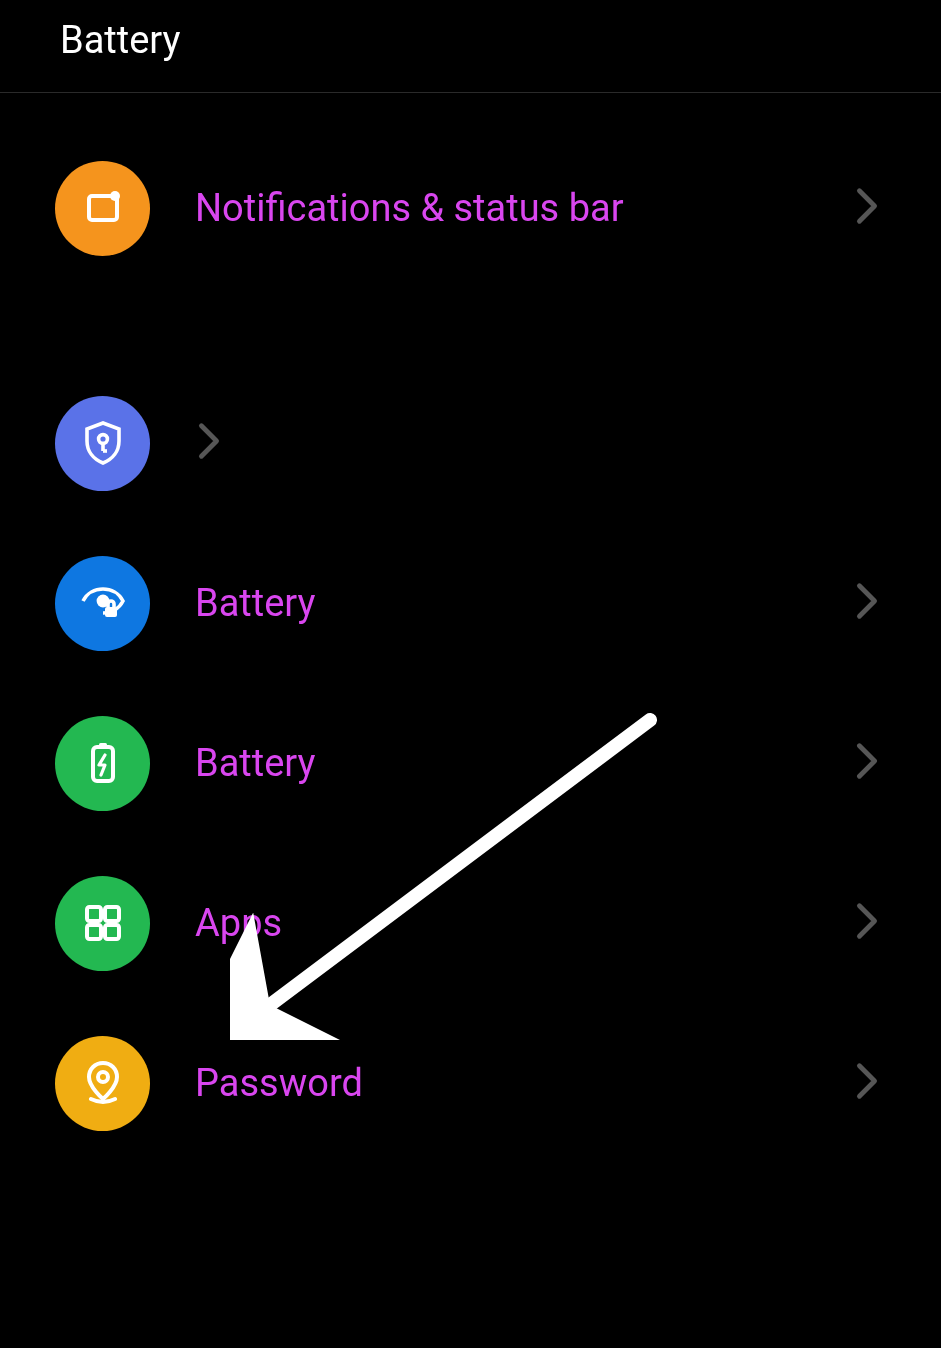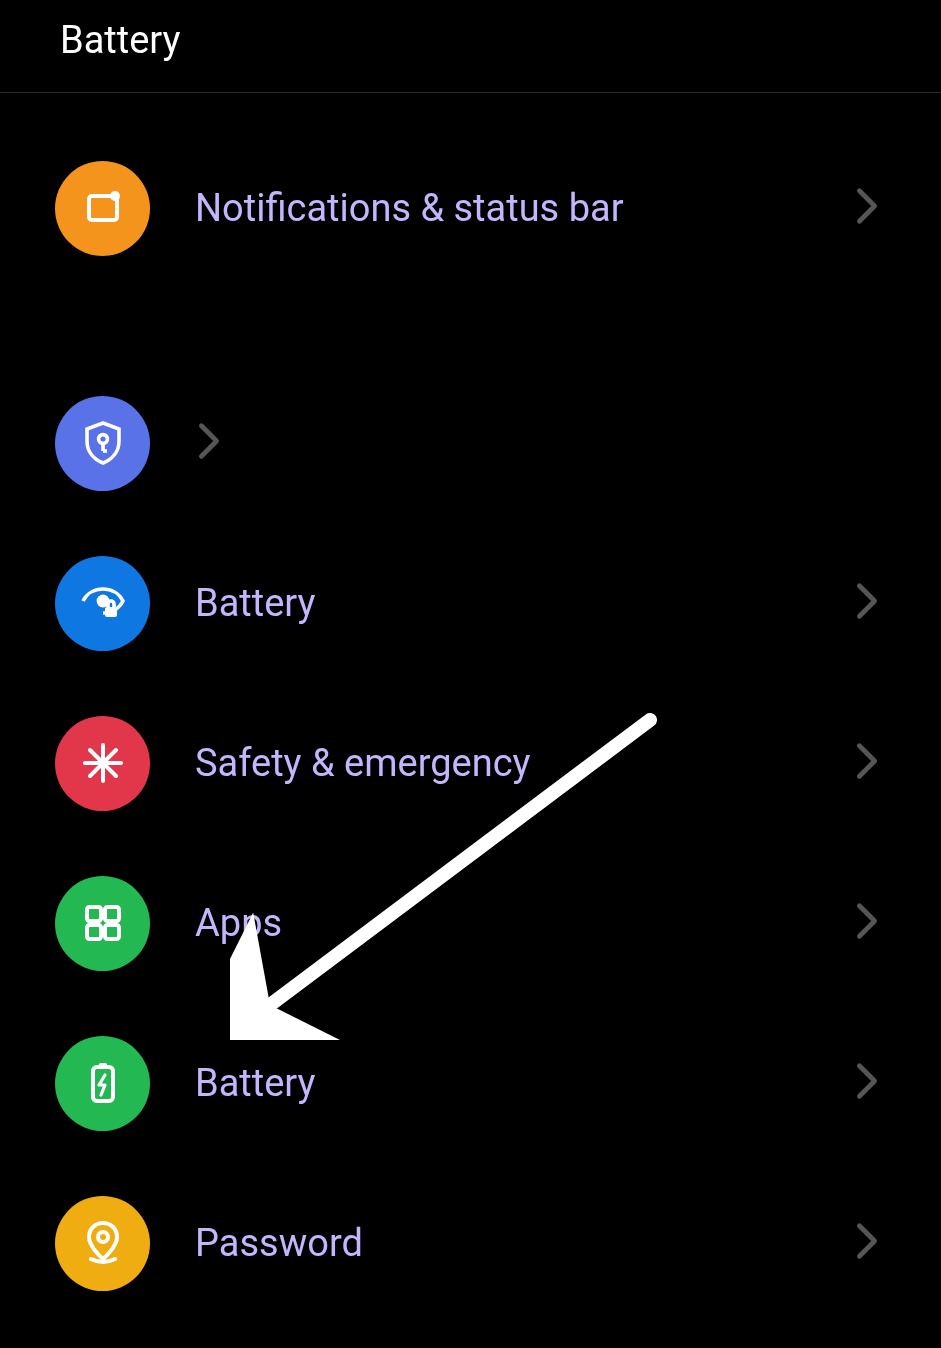--- a/index.html
+++ b/index.html
@@ -52,21 +52,21 @@
       margin-right: 45px;
       flex-shrink: 0;
     }
     .icon-circle svg {
       width: 48px;
       height: 48px;
     }
     .item-label {
       font-size: 38px;
       font-weight: 400;
-      color: #c4b5fd;
+      color: #d946ef;
       flex: 1;
     }
     .chevron {
       color: #565656;
       flex-shrink: 0;
     }
     .chevron svg {
       width: 28px;
       height: 38px;
     }
@@ -132,63 +132,47 @@
       </svg>
     </div>
     <span class="item-label">Battery</span>
     <span class="chevron">
       <svg viewBox="0 0 12 20" fill="none" stroke="currentColor" stroke-width="2.5" stroke-linecap="round" stroke-linejoin="round">
         <path d="M2 2 L10 10 L2 18"></path>
       </svg>
     </span>
   </div>
 
-  <div class="settings-item">
-    <div class="icon-circle" style="background:#e2374a">
-      <svg viewBox="0 0 24 24" fill="none" stroke="#fff" stroke-width="2" stroke-linecap="round">
-        <line x1="12" y1="3" x2="12" y2="21"></line>
-        <line x1="3" y1="12" x2="21" y2="12"></line>
-        <line x1="5.5" y1="5.5" x2="18.5" y2="18.5"></line>
-        <line x1="18.5" y1="5.5" x2="5.5" y2="18.5"></line>
-      </svg>
-    </div>
-    <span class="item-label">Safety &amp; emergency</span>
+
+  <div class="settings-item">
+    <div class="icon-circle" style="background:#23b851">
+      <svg viewBox="0 0 24 24" fill="none" stroke="#fff" stroke-width="2">
+        <rect x="7" y="4" width="10" height="17" rx="2"></rect>
+        <rect x="10" y="2" width="4" height="2" rx="0.8" fill="#fff" stroke="none"></rect>
+        <path d="M13 8 L10 13 L13 13 L11 18" stroke="#fff" stroke-width="1.6" fill="none" stroke-linejoin="round" stroke-linecap="round"></path>
+      </svg>
+    </div>
+    <span class="item-label">Battery</span>
     <span class="chevron">
       <svg viewBox="0 0 12 20" fill="none" stroke="currentColor" stroke-width="2.5" stroke-linecap="round" stroke-linejoin="round">
         <path d="M2 2 L10 10 L2 18"></path>
       </svg>
     </span>
   </div>
 
   <div class="settings-item">
     <div class="icon-circle" style="background:#23b851">
       <svg viewBox="0 0 24 24" fill="none" stroke="#fff" stroke-width="2">
         <rect x="4" y="4" width="7" height="7" rx="1.2"></rect>
         <rect x="13" y="4" width="7" height="7" rx="1.2"></rect>
         <rect x="4" y="13" width="7" height="7" rx="1.2"></rect>
         <rect x="13" y="13" width="7" height="7" rx="1.2"></rect>
       </svg>
     </div>
     <span class="item-label">Apps</span>
-    <span class="chevron">
-      <svg viewBox="0 0 12 20" fill="none" stroke="currentColor" stroke-width="2.5" stroke-linecap="round" stroke-linejoin="round">
-        <path d="M2 2 L10 10 L2 18"></path>
-      </svg>
-    </span>
-  </div>
-
-  <div class="settings-item">
-    <div class="icon-circle" style="background:#23b851">
-      <svg viewBox="0 0 24 24" fill="none" stroke="#fff" stroke-width="2">
-        <rect x="7" y="4" width="10" height="17" rx="2"></rect>
-        <rect x="10" y="2" width="4" height="2" rx="0.8" fill="#fff" stroke="none"></rect>
-        <path d="M13 8 L10 13 L13 13 L11 18" stroke="#fff" stroke-width="1.6" fill="none" stroke-linejoin="round" stroke-linecap="round"></path>
-      </svg>
-    </div>
-    <span class="item-label">Battery</span>
     <span class="chevron">
       <svg viewBox="0 0 12 20" fill="none" stroke="currentColor" stroke-width="2.5" stroke-linecap="round" stroke-linejoin="round">
         <path d="M2 2 L10 10 L2 18"></path>
       </svg>
     </span>
   </div>
 
   <div class="settings-item">
     <div class="icon-circle" style="background:#f0ad12">
       <svg viewBox="0 0 24 24" fill="none" stroke="#fff" stroke-width="2">

